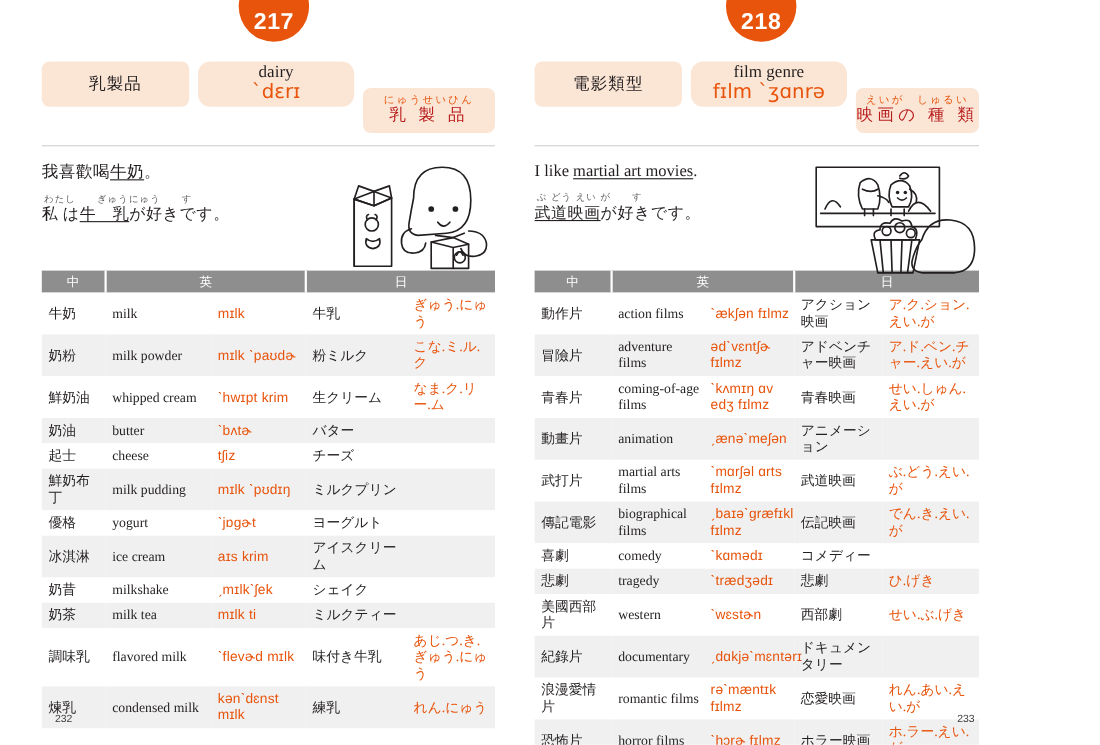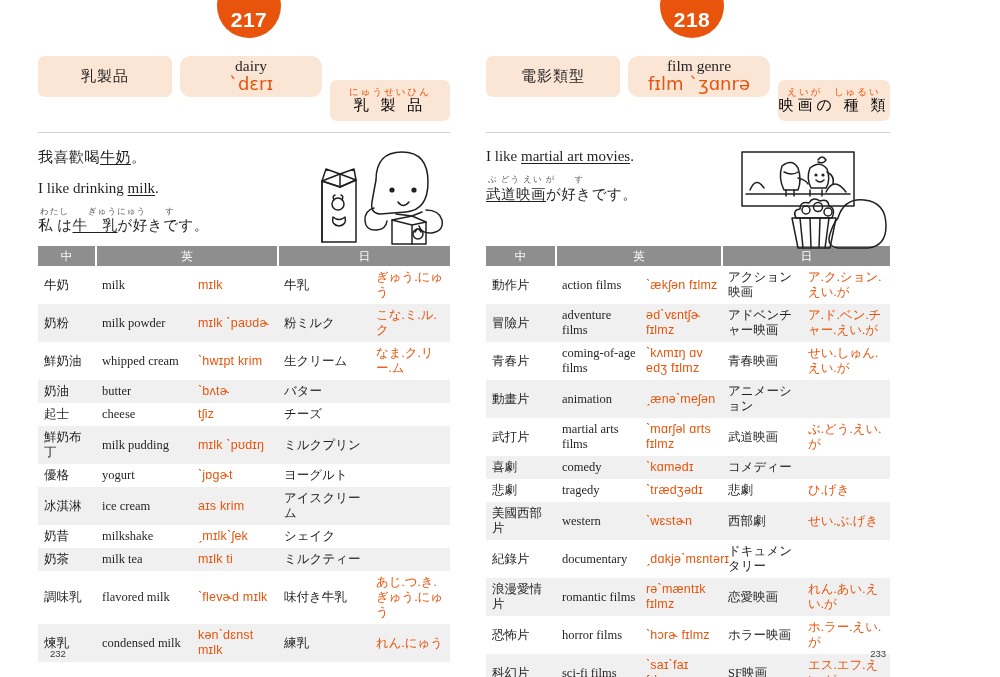--- a/index.html
+++ b/index.html
@@ -60,21 +60,21 @@
     font-family: "Liberation Serif", serif;
   }
   .hbox-en .en-ipa {
     font-size: 18px; color: #e8540c; line-height: 1.15;
     font-family: "DejaVu Sans", sans-serif;
   }
   .hbox-jp .jp-kana {
     font-size: 9.5px; color: #e8540c; line-height: 1.1; letter-spacing: 2px;
   }
   .hbox-jp .jp-term {
-    font-size: 15px; color: #000000; line-height: 1.15; letter-spacing: 4px;
+    font-size: 15px; color: #b91c1c; line-height: 1.15; letter-spacing: 4px;
   }
 
   
   .hr-thin { border: 0; border-top: 1px solid #cfcfcf; margin: 11px 0 0 0; }
 
   
   .example {
     position: relative;
     margin-top: 13px;
     min-height: 92px;
@@ -166,23 +166,20 @@
         <div class="jp-kana">にゅうせいひん</div>
         <div class="jp-term">乳 製 品</div>
       </div>
     </div>
 
     <hr class="hr-thin">
 
     <div class="example">
       <div class="ex-zh">
         <span>我喜歡喝</span><u class="u">牛奶</u><span>。</span>
-      </div>
-      <div class="ex-en">
-        <span>I like drinking </span><u class="u">milk</u><span>.</span>
       </div>
       <div class="ex-jp-wrap">
         <div class="ex-jp-kana">わたし　　ぎゅうにゅう　　す</div>
         <div class="ex-jp">
           <span>私 は</span><u class="u">牛　乳</u><span>が好きです。</span>
         </div>
       </div>
 
       <svg class="illus" width="150" height="104" viewBox="0 0 150 104">
         <g fill="none" stroke="#231f20" stroke-width="1.5" stroke-linejoin="round" stroke-linecap="round">
@@ -430,20 +427,27 @@
             <td class="c-kana"></td>
           </tr>
           <tr>
             <td class="c-zh">武打片</td>
             <td class="c-en">martial arts films</td>
             <td class="c-ipa">ˋmɑrʃəl ɑrts fɪlmz</td>
             <td class="c-jp">武道映画</td>
             <td class="c-kana">ぶ.どう.えい.が</td>
           </tr>
           <tr>
+            <td class="c-zh">傳記電影</td>
+            <td class="c-en">biographical films</td>
+            <td class="c-ipa">ˏbaɪəˋgræfɪkl fɪlmz</td>
+            <td class="c-jp">伝記映画</td>
+            <td class="c-kana">でん.き.えい.が</td>
+          </tr>
+          <tr>
             <td class="c-zh">喜劇</td>
             <td class="c-en">comedy</td>
             <td class="c-ipa">ˋkɑmədɪ</td>
             <td class="c-jp">コメディー</td>
             <td class="c-kana"></td>
           </tr>
           <tr>
             <td class="c-zh">悲劇</td>
             <td class="c-en">tragedy</td>
             <td class="c-ipa">ˋtrædʒədɪ</td>

